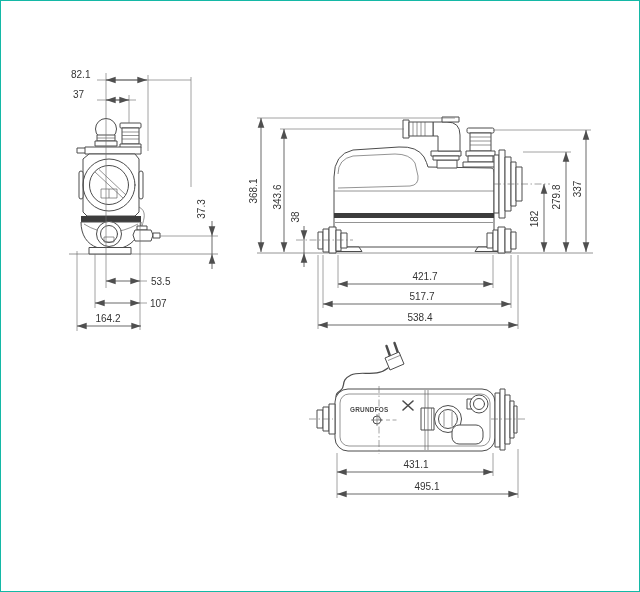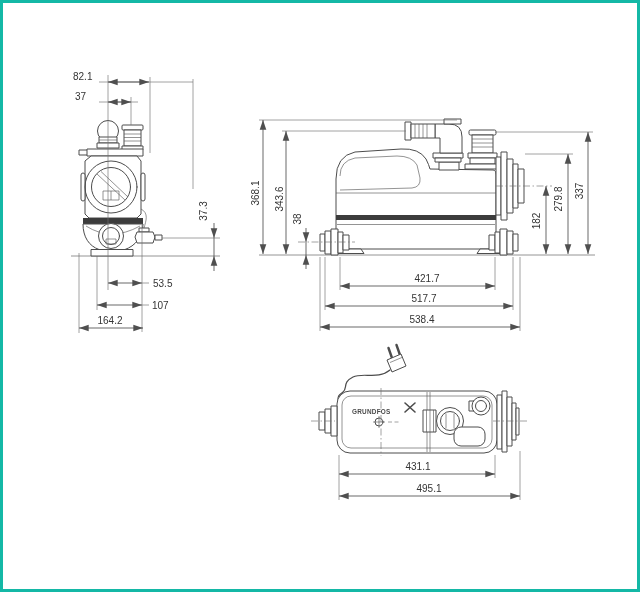--- a/index.html
+++ b/index.html
@@ -1,17 +1,17 @@
 <!DOCTYPE html>
 <html><head>
 <meta charset="utf-8">
 <style>
   html,body{margin:0;padding:0;background:#fff;}
   #app{width:640px;height:592px;position:relative;background:#fff;
-       border:3px solid #14b8a6;box-sizing:border-box;overflow:hidden;
+       border:1px solid #14b8a6;box-sizing:border-box;overflow:hidden;
        font-family:"Liberation Sans","DejaVu Sans",sans-serif;}
   svg{display:block;}
   .p  {fill:none;stroke:#4c4c4c;stroke-width:1;stroke-linejoin:round;stroke-linecap:round;}
   .pw {fill:#ffffff;stroke:#4c4c4c;stroke-width:1;stroke-linejoin:round;}
   .pt {fill:none;stroke:#5a5a5a;stroke-width:.65;stroke-linejoin:round;}
   .dk {fill:#3c3c3c;stroke:none;}
   .ext{fill:none;stroke:#6f6f6f;stroke-width:.65;}
   .dim{fill:none;stroke:#4f4f4f;stroke-width:.85;}
   .cl {stroke-dasharray:7 2.5 1.5 2.5;}
   .ds {stroke-dasharray:4 2.5;}

